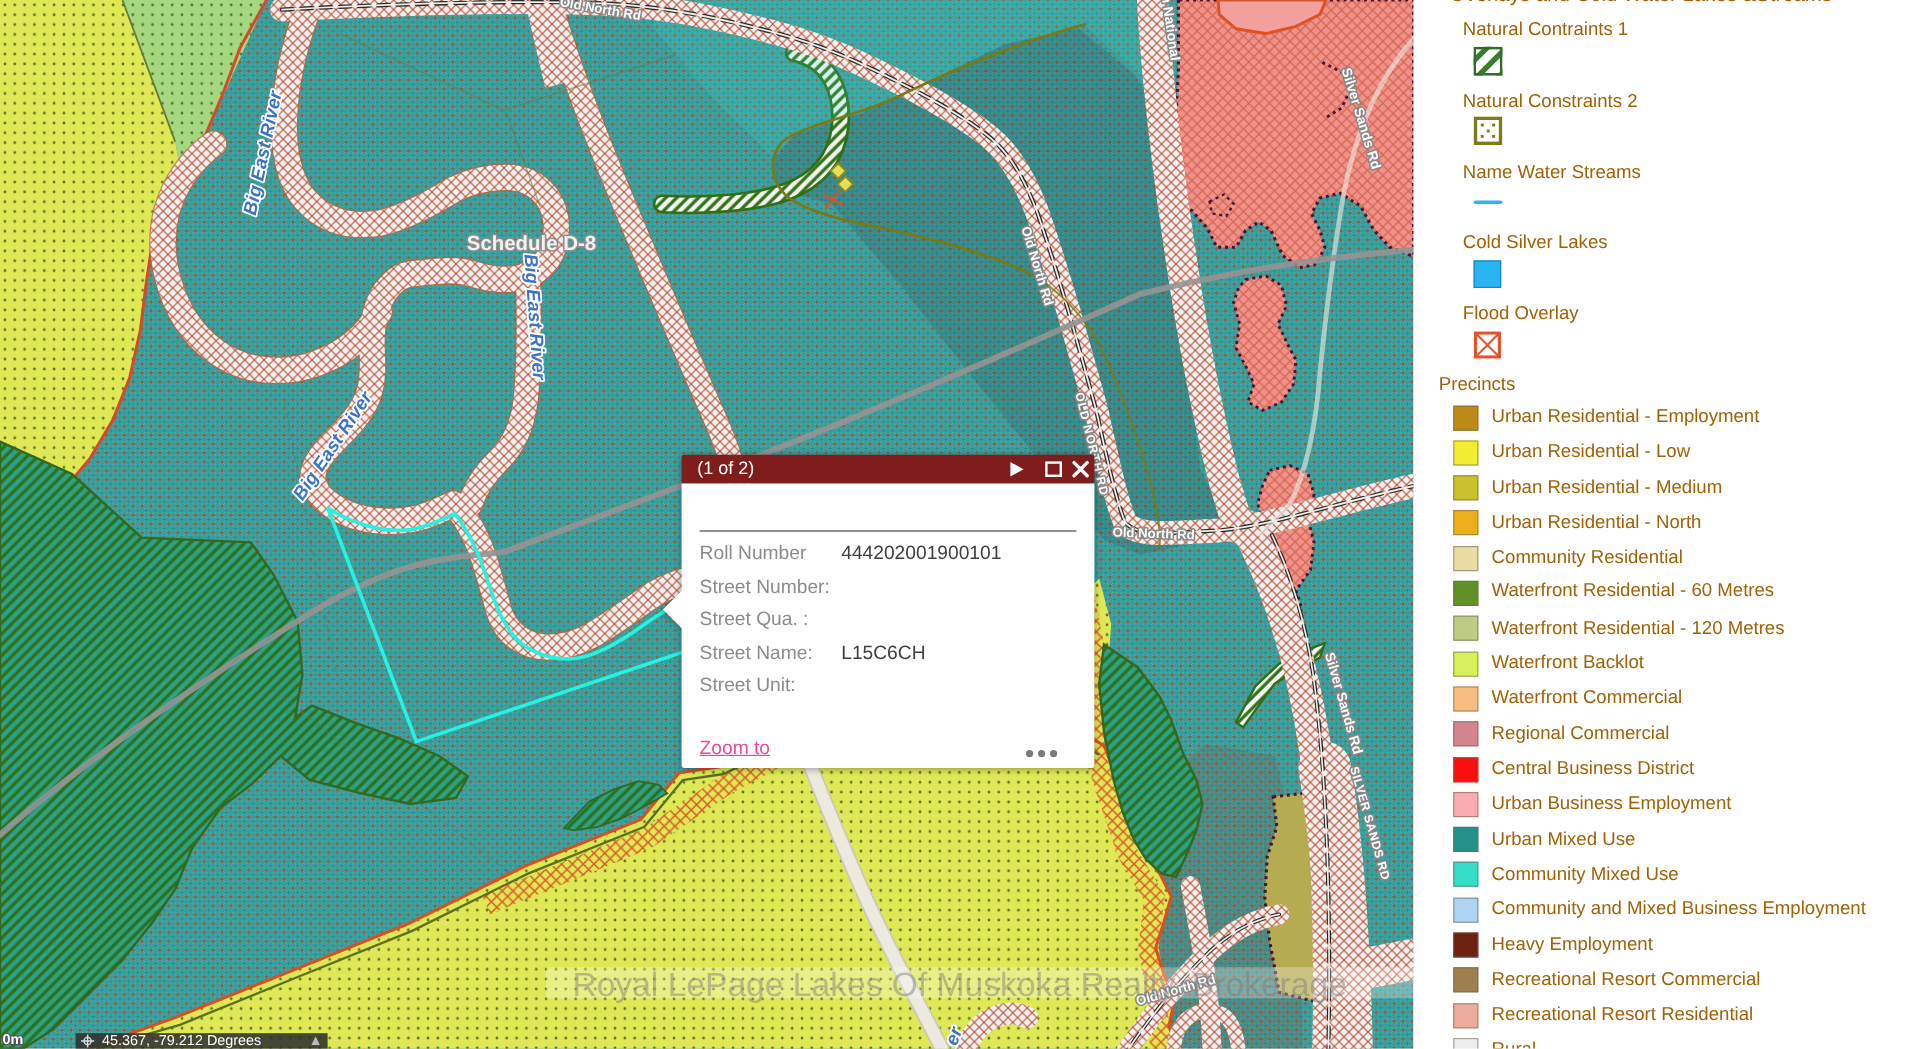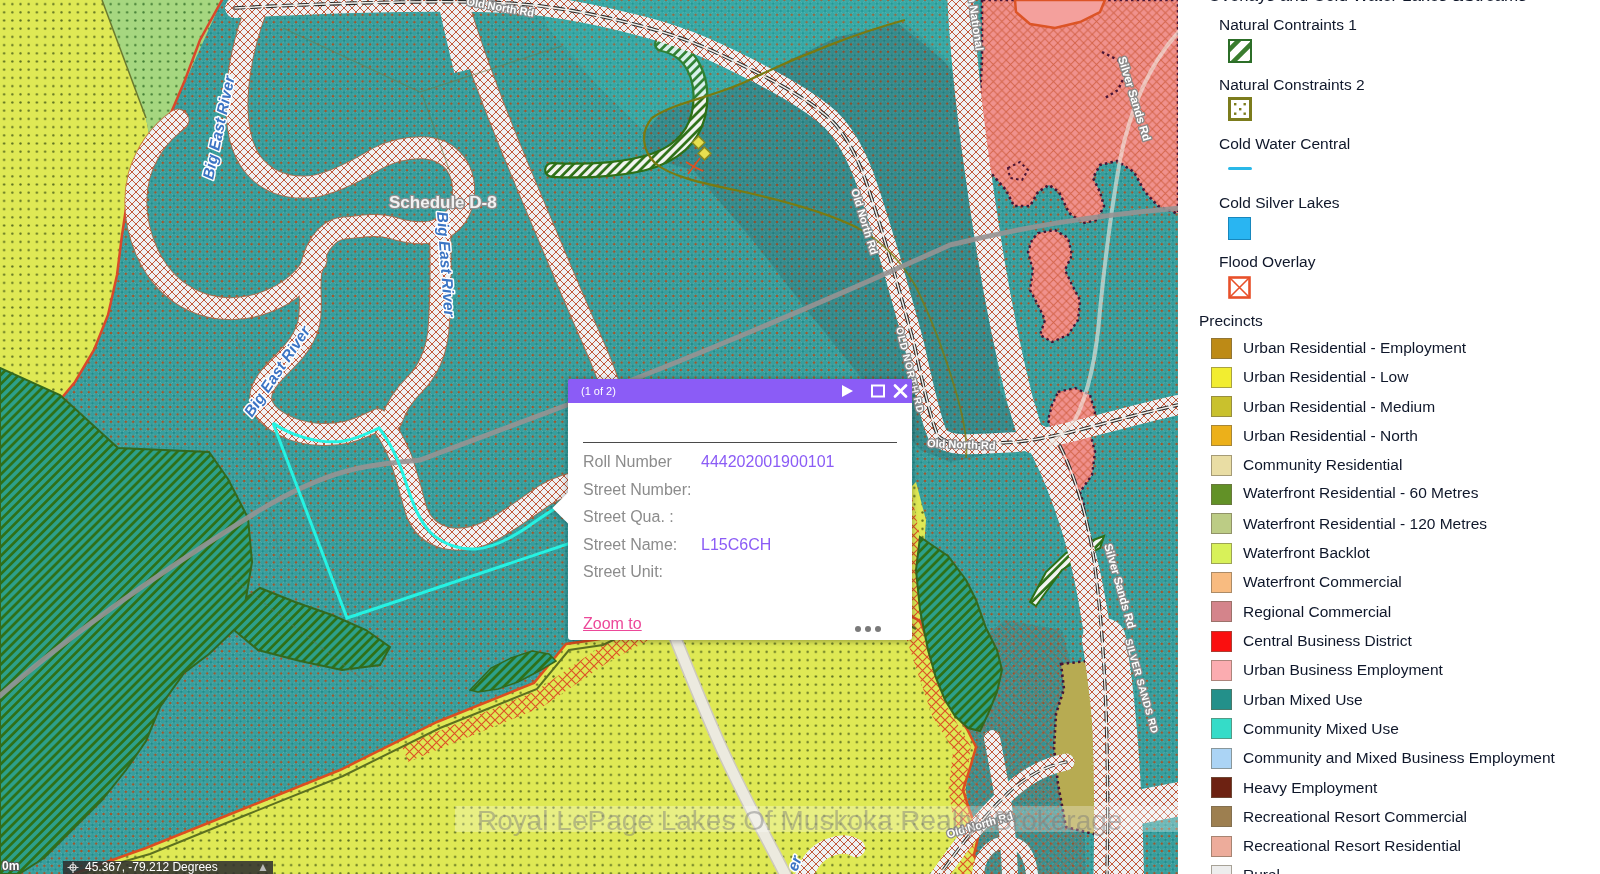--- a/index.html
+++ b/index.html
@@ -1,25 +1,25 @@
 <!DOCTYPE html>
 <html><head><meta charset="utf-8">
 <style>
 html,body{margin:0;padding:0;background:#fff;font-family:"Liberation Sans",sans-serif}
 #wrap{position:relative;width:1600px;height:874px;overflow:hidden}
 #map{position:absolute;left:0;top:0}
 #legend{position:absolute;left:1178px;top:0;width:422px;height:874px;background:#fff;overflow:hidden}
-.lt{position:absolute;font-size:15.5px;color:#0f172a;white-space:nowrap}
+.lt{position:absolute;font-size:15.5px;color:#a16207;white-space:nowrap}
 .sw{position:absolute;width:21px;height:21px;box-sizing:border-box}
 #popup{position:absolute;left:568px;top:379px;width:344px;height:261px;filter:drop-shadow(0 1px 3px rgba(0,0,0,.35))}
-#ptitle{position:absolute;left:0;top:0;right:0;height:24px;background:#8b5cf6;border-radius:2px 2px 0 0;color:#fff;font-size:11px;line-height:24px;padding-left:13px;box-sizing:border-box}
+#ptitle{position:absolute;left:0;top:0;right:0;height:24px;background:#7f1d1d;border-radius:2px 2px 0 0;color:#fff;font-size:15px;line-height:24px;padding-left:13px;box-sizing:border-box}
 #pbody{position:absolute;left:0;top:24px;right:0;bottom:0;background:#fff;border-radius:0 0 3px 3px}
 #parrow{position:absolute;left:-11px;top:118px;width:22px;height:22px;background:#fff;transform:rotate(45deg)}
 .plab{position:absolute;left:15px;font-size:16px;color:#8c8c8c;white-space:nowrap}
-.pval{position:absolute;left:133px;font-size:16px;color:#8b5cf6;white-space:nowrap}
+.pval{position:absolute;left:133px;font-size:16px;color:#404040;white-space:nowrap}
 #coords{position:absolute;left:63px;top:861px;width:210px;height:13px;background:rgba(48,48,48,.88);color:#fff;font-size:12px;line-height:13px}
 </style></head><body>
 <div id="wrap">
 <svg id="map" width="1178" height="874" viewBox="0 0 1178 874">
 <defs>
 <pattern id="pTeal" width="7.4" height="7.4" patternUnits="userSpaceOnUse">
  <rect width="7.4" height="7.4" fill="#369e9d"></rect>
  <path d="M0,0 L7.4,7.4 M7.4,0 L0,7.4" stroke="rgba(228,235,232,0.22)" stroke-width="0.8"></path>
  <circle cx="0" cy="0" r="1.25" fill="#a85427"></circle>
           <circle cx="7.4" cy="0" r="1.25" fill="#a85427"></circle>
@@ -184,21 +184,21 @@
             <circle cx="14" cy="4" r="3" fill="#7a7a7a"></circle>
             <circle cx="24" cy="4" r="3" fill="#7a7a7a"></circle>
           </svg>
   </div>
  </div>
 </div>
 <div id="legend">
 <div class="lt" style="left:30px;top:-14px;font-size:17px">Overlays and Cold Water Lakes &amp;Streams</div>
 <div class="lt" style="left:41px;top:16px">Natural Contraints 1</div>
 <div class="lt" style="left:41px;top:76px">Natural Constraints 2</div>
-<div class="lt" style="left:41px;top:135px">Cold Water Central</div>
+<div class="lt" style="left:41px;top:135px">Name Water Streams</div>
 <div class="lt" style="left:41px;top:194px">Cold Silver Lakes</div>
 <div class="lt" style="left:41px;top:253px">Flood Overlay</div>
 <svg class="sw" style="left:50px;top:39px;width:24px;height:24px" viewBox="0 0 24 24">
 <rect x="1" y="1" width="22" height="22" fill="#fff" stroke="#2c6e28" stroke-width="2"></rect>
 <g stroke="#3a7d2f" stroke-width="4.5">
           <path d="M-4,16 L16,-4 M2,26 L26,2 M12,34 L34,12"></path>
         </g>
 <rect x="1" y="1" width="22" height="22" fill="none" stroke="#2c6e28" stroke-width="2"></rect>
       </svg>
 <svg class="sw" style="left:50px;top:97px;width:24px;height:24px" viewBox="0 0 24 24">

